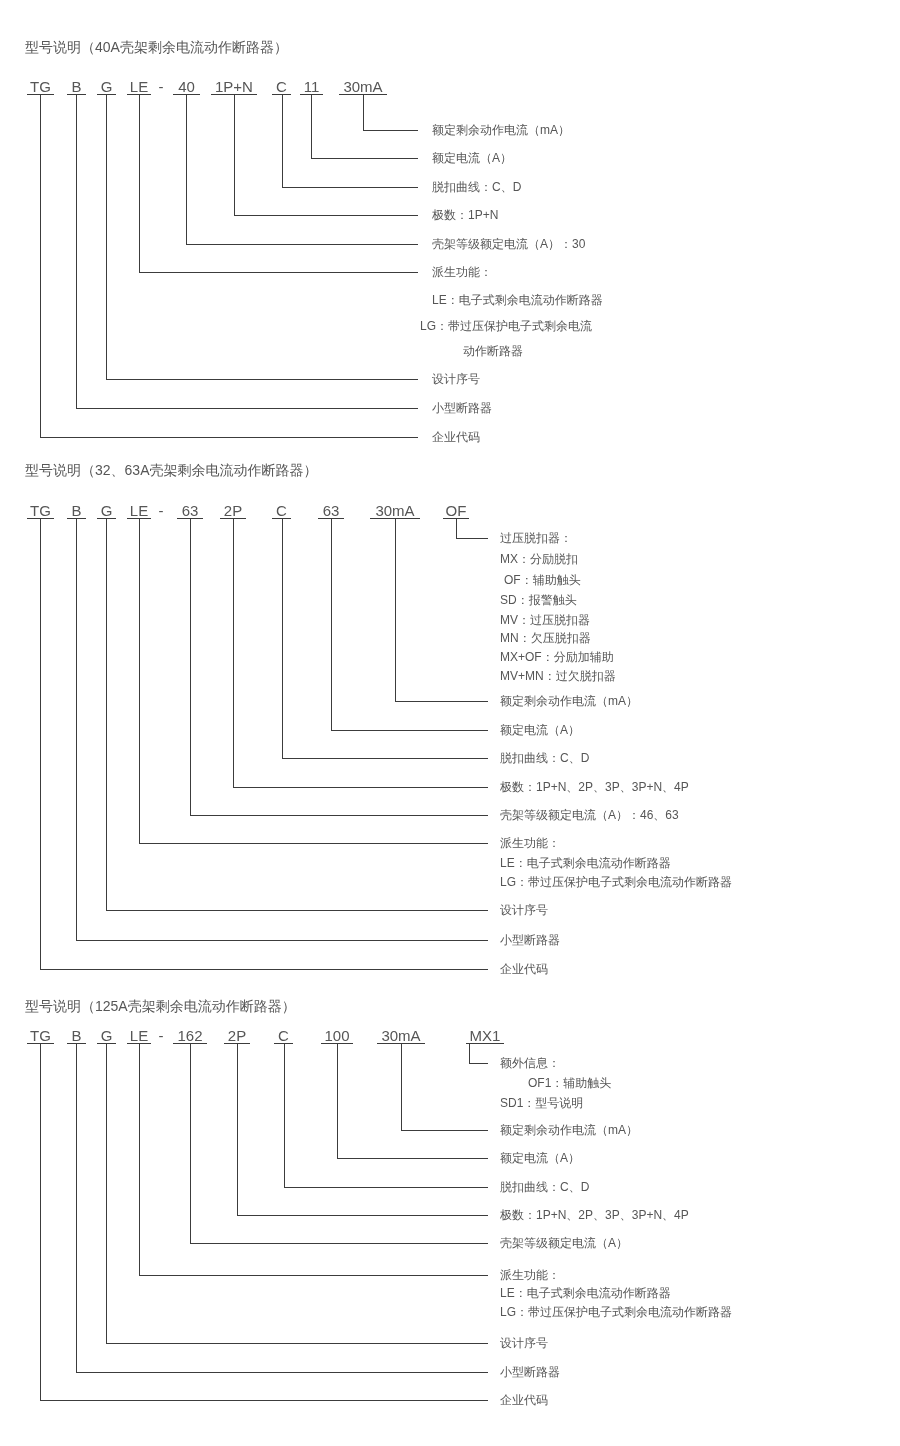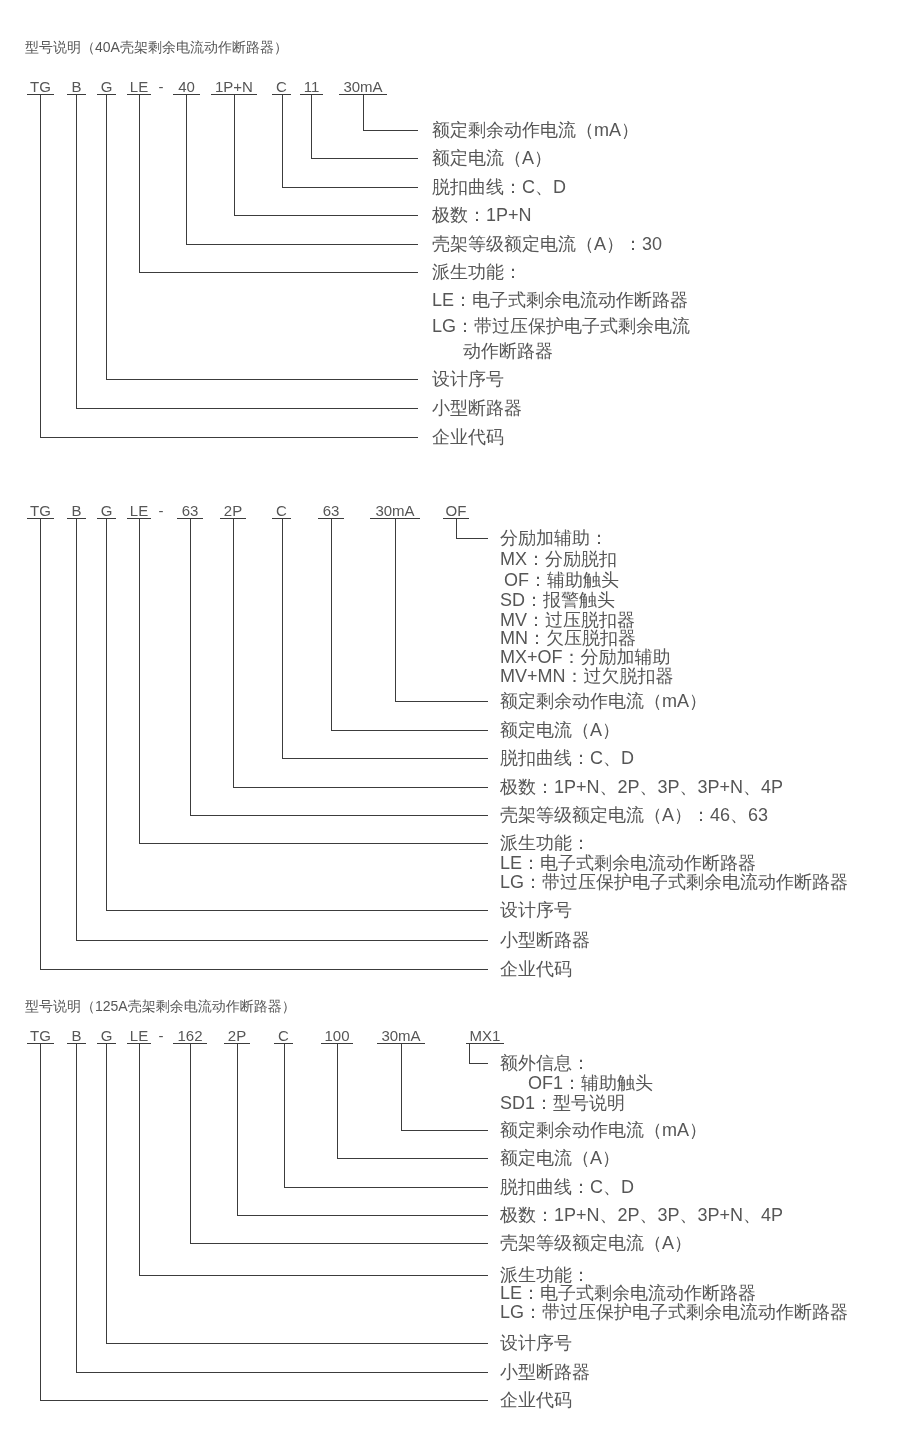--- a/index.html
+++ b/index.html
@@ -16,21 +16,21 @@
   .tok {
     position:absolute; height:15px; font-size:15px; line-height:15px;
     text-align:center; white-space:nowrap;
     border-bottom:1px solid var(--line, #3c3c3c);
     color: var(--text, #565656);
   }
   .tok.dash { border-bottom:none; }
   .vl { position:absolute; width:1px; background:var(--line, #3c3c3c); }
   .hl { position:absolute; height:1px; background:var(--line, #3c3c3c); }
   .lbl {
-    position:absolute; font-size:18px; line-height:18px; white-space:nowrap;
+    position:absolute; font-size:12px; line-height:18px; white-space:nowrap;
   }
 </style>
 </head>
 <body>
 
 <div class="canvas">
 
   <div class="title" style="left:25px;top:38px">型号说明（40A壳架剩余电流动作断路器）</div>
 
   <span class="tok" style="left:27px;top:79px;width:27px">TG</span>
@@ -64,26 +64,27 @@
   <i class="hl" style="left:76px;top:408px;width:342px"></i>
   <i class="hl" style="left:40px;top:437px;width:378px"></i>
 
   <div class="lbl" style="left:432px;top:121px">额定剩余动作电流（mA）</div>
   <div class="lbl" style="left:432px;top:149px">额定电流（A）</div>
   <div class="lbl" style="left:432px;top:178px">脱扣曲线：C、D</div>
   <div class="lbl" style="left:432px;top:206px">极数：1P+N</div>
   <div class="lbl" style="left:432px;top:235px">壳架等级额定电流（A）：30</div>
   <div class="lbl" style="left:432px;top:263px">派生功能：</div>
   <div class="lbl" style="left:432px;top:291px">LE：电子式剩余电流动作断路器</div>
-  <div class="lbl" style="left:432px;top:317px">LG：带过压保护电子式剩余电流</div>
+  <div class="lbl" style="left:420px;top:317px">LG：带过压保护电子式剩余电流</div>
   <div class="lbl" style="left:463px;top:342px">动作断路器</div>
   <div class="lbl" style="left:432px;top:370px">设计序号</div>
   <div class="lbl" style="left:432px;top:399px">小型断路器</div>
   <div class="lbl" style="left:432px;top:428px">企业代码</div>
 
+  <div class="title" style="left:25px;top:461px">型号说明（32、63A壳架剩余电流动作断路器）</div>
 
   <span class="tok" style="left:27px;top:503px;width:27px">TG</span>
   <span class="tok" style="left:67px;top:503px;width:19px">B</span>
   <span class="tok" style="left:97px;top:503px;width:19px">G</span>
   <span class="tok" style="left:127px;top:503px;width:24px">LE</span>
   <span class="tok dash" style="left:155px;top:503px;width:12px">-</span>
   <span class="tok" style="left:177px;top:503px;width:26px">63</span>
   <span class="tok" style="left:220px;top:503px;width:26px">2P</span>
   <span class="tok" style="left:272px;top:503px;width:19px">C</span>
   <span class="tok" style="left:318px;top:503px;width:26px">63</span>
@@ -105,21 +106,21 @@
   <i class="hl" style="left:395px;top:701px;width:93px"></i>
   <i class="hl" style="left:331px;top:730px;width:157px"></i>
   <i class="hl" style="left:282px;top:758px;width:206px"></i>
   <i class="hl" style="left:233px;top:787px;width:255px"></i>
   <i class="hl" style="left:190px;top:815px;width:298px"></i>
   <i class="hl" style="left:139px;top:843px;width:349px"></i>
   <i class="hl" style="left:106px;top:910px;width:382px"></i>
   <i class="hl" style="left:76px;top:940px;width:412px"></i>
   <i class="hl" style="left:40px;top:969px;width:448px"></i>
 
-  <div class="lbl" style="left:500px;top:529px">分励加辅助：</div>
+  <div class="lbl" style="left:500px;top:529px">过压脱扣器：</div>
   <div class="lbl" style="left:500px;top:550px">MX：分励脱扣</div>
   <div class="lbl" style="left:504px;top:571px">OF：辅助触头</div>
   <div class="lbl" style="left:500px;top:591px">SD：报警触头</div>
   <div class="lbl" style="left:500px;top:611px">MV：过压脱扣器</div>
   <div class="lbl" style="left:500px;top:629px">MN：欠压脱扣器</div>
   <div class="lbl" style="left:500px;top:648px">MX+OF：分励加辅助</div>
   <div class="lbl" style="left:500px;top:667px">MV+MN：过欠脱扣器</div>
   <div class="lbl" style="left:500px;top:692px">额定剩余动作电流（mA）</div>
   <div class="lbl" style="left:500px;top:721px">额定电流（A）</div>
   <div class="lbl" style="left:500px;top:749px">脱扣曲线：C、D</div>

